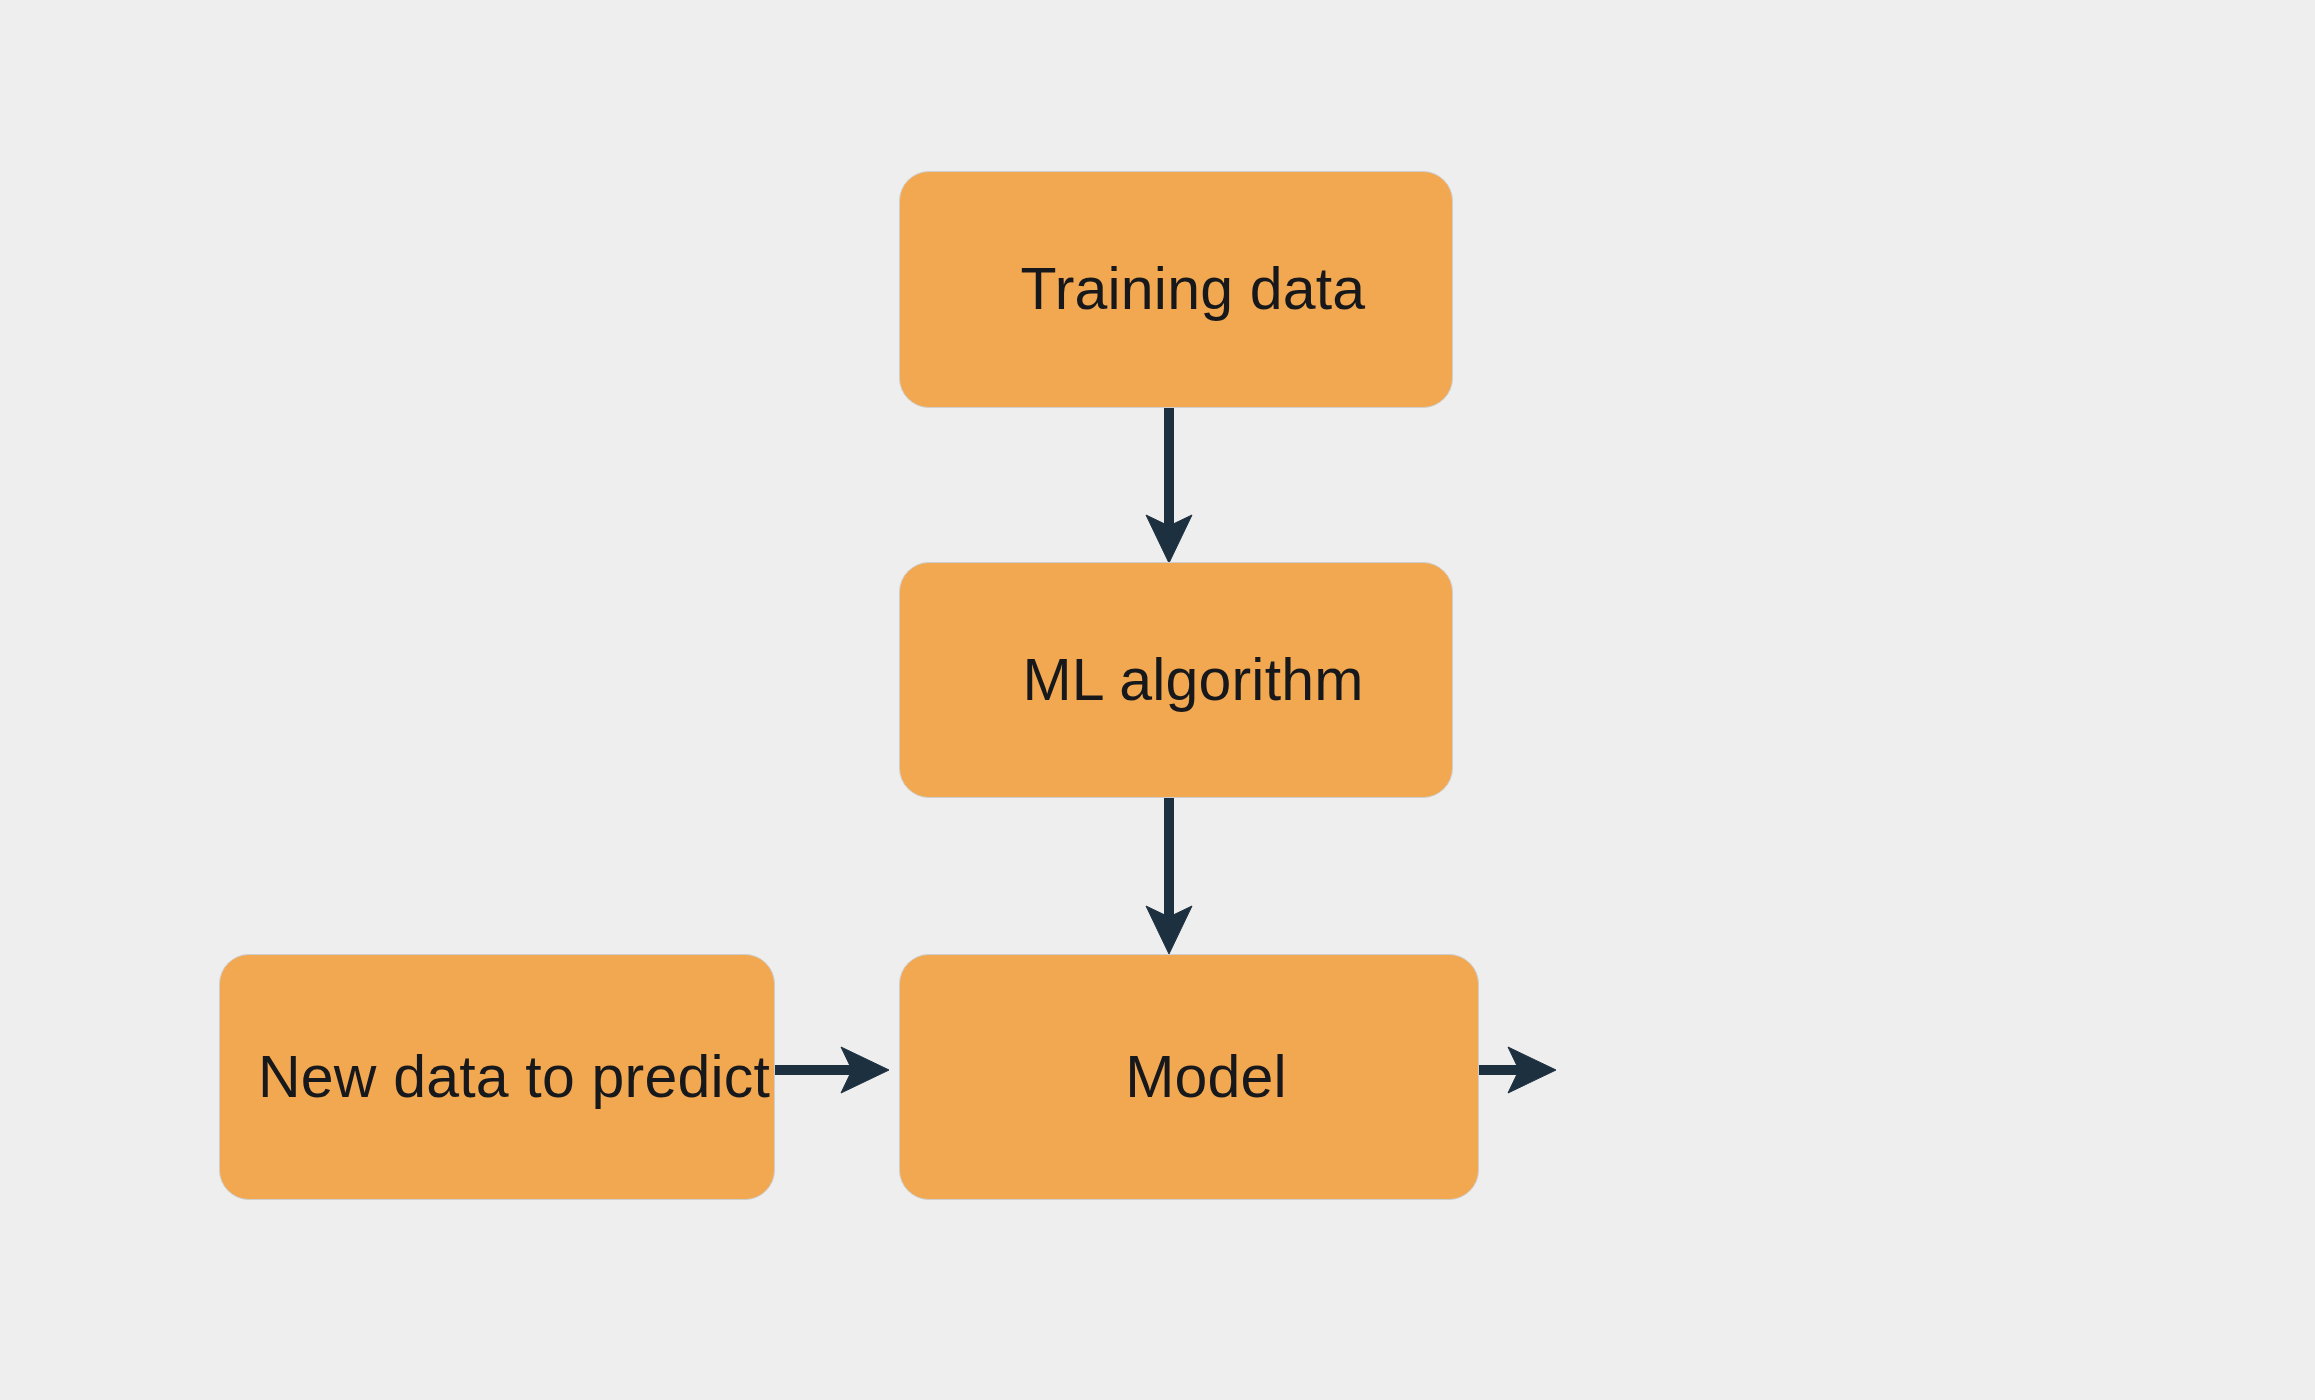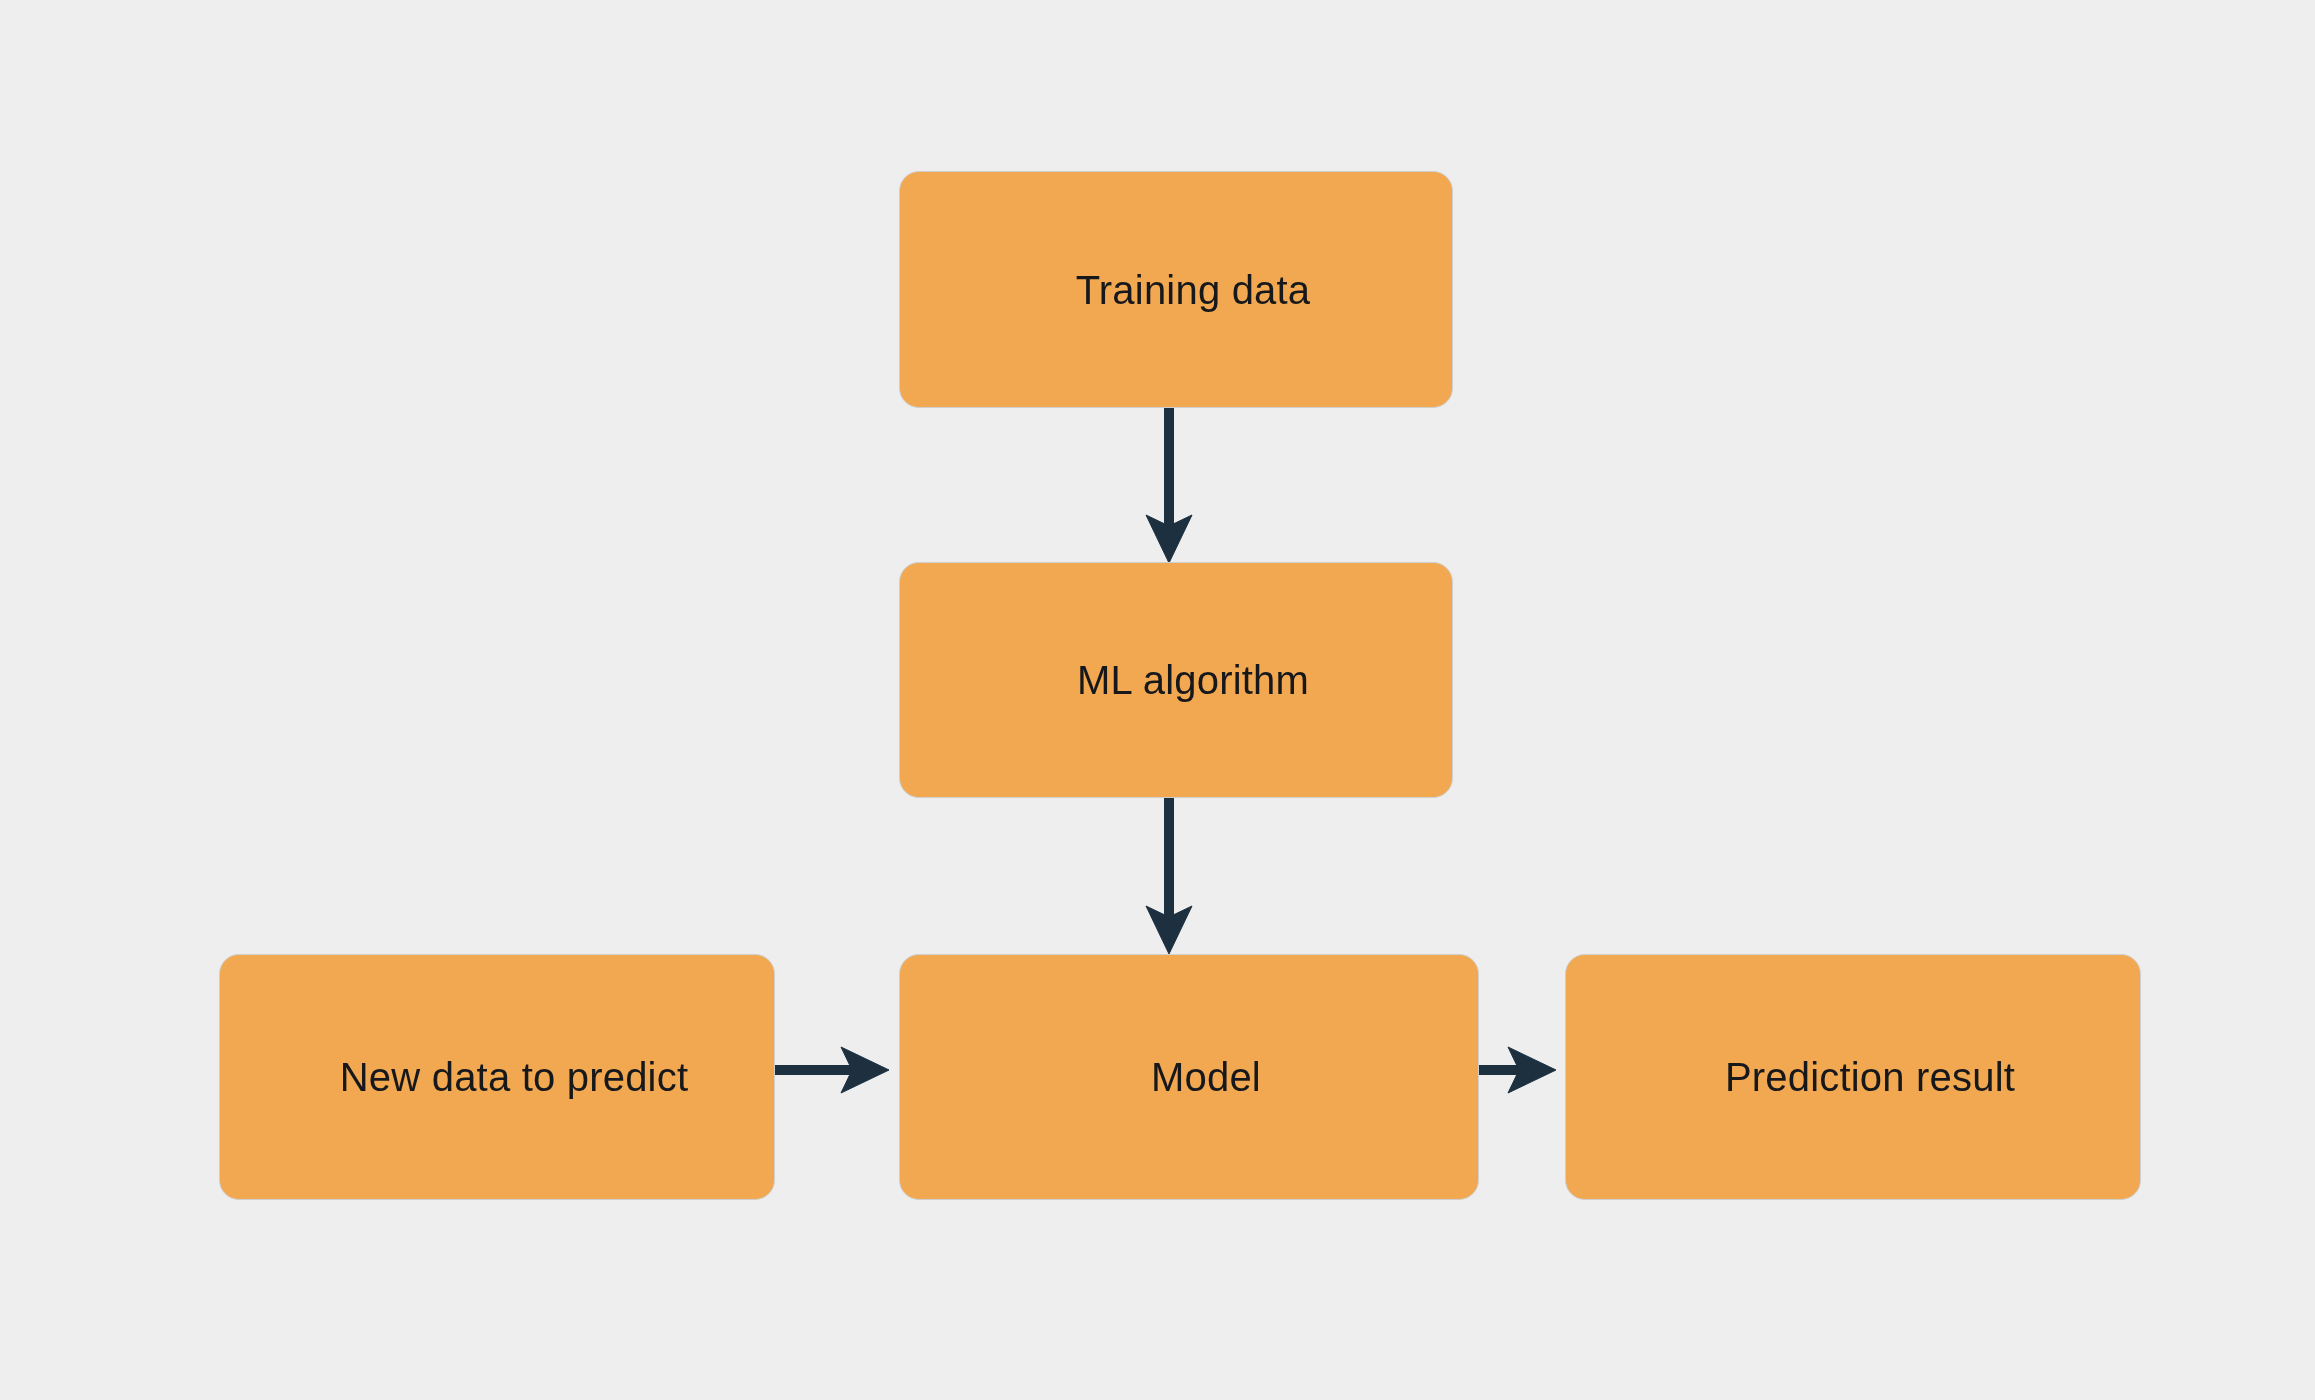--- a/index.html
+++ b/index.html
@@ -18,26 +18,26 @@
     position: relative;
     width: 2315px;
     height: 1400px;
     background: #eeeeee;
   }
   .node {
     position: absolute;
     box-sizing: border-box;
     background: #f2a850;
     border: 1px solid #cfcfcf;
-    border-radius: 20px;
+    border-radius: 30px;
     display: flex;
     align-items: center;
     justify-content: center;
     color: #16181b;
-    font-size: 40px;
+    font-size: 59px;
     line-height: 1;
     letter-spacing: 0.2px;
     font-weight: 400;
     user-select: none;
     padding-left: 34px;
   }
   .node-label {
     display: block;
     text-align: center;
     white-space: nowrap;
@@ -106,17 +106,14 @@
   </div>
 
   <div class="node" id="node-new-data">
     <span class="node-label">New data to predict</span>
   </div>
 
   <div class="node" id="node-model">
     <span class="node-label">Model</span>
   </div>
 
-  <div class="node" id="node-prediction">
-    <span class="node-label">Prediction result</span>
-  </div>
 
 </div>
 
 </body></html>

